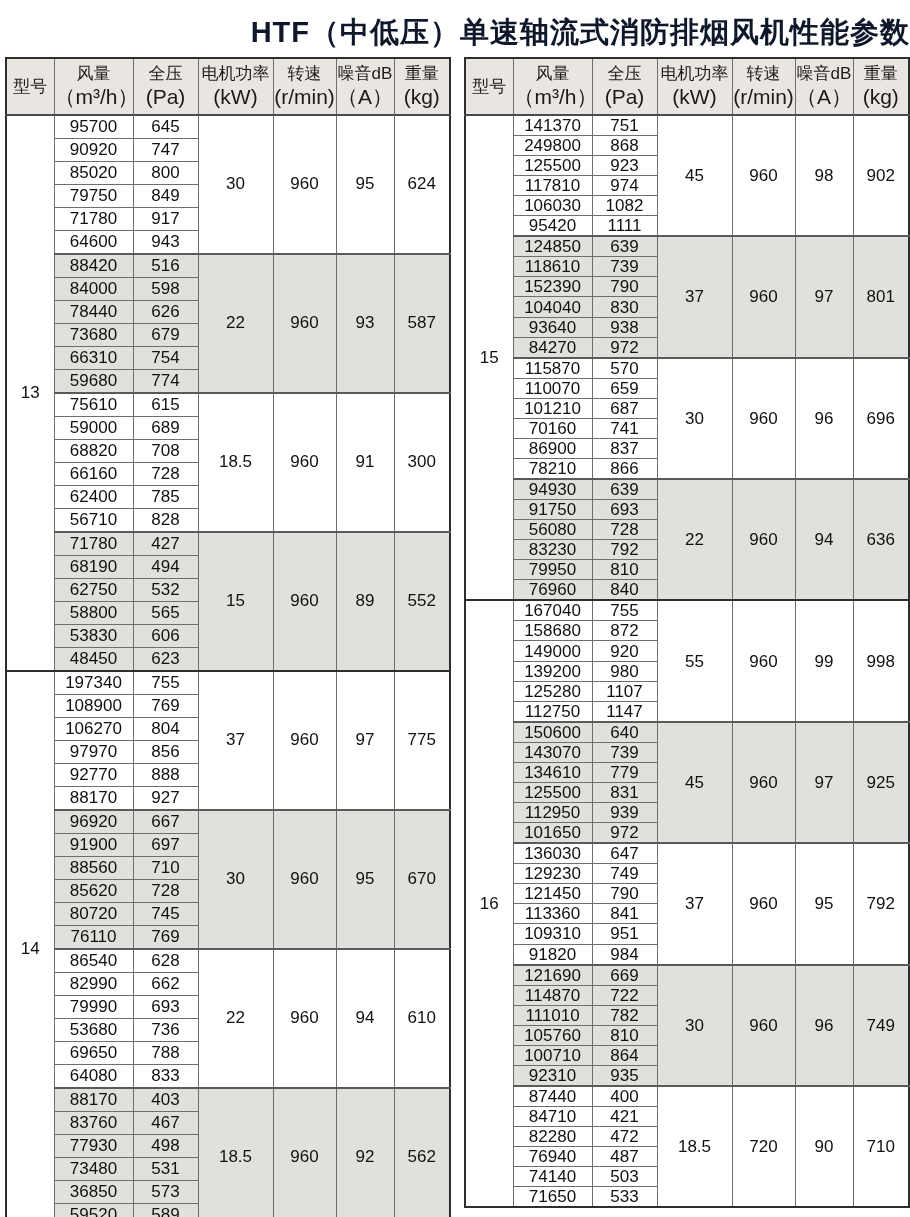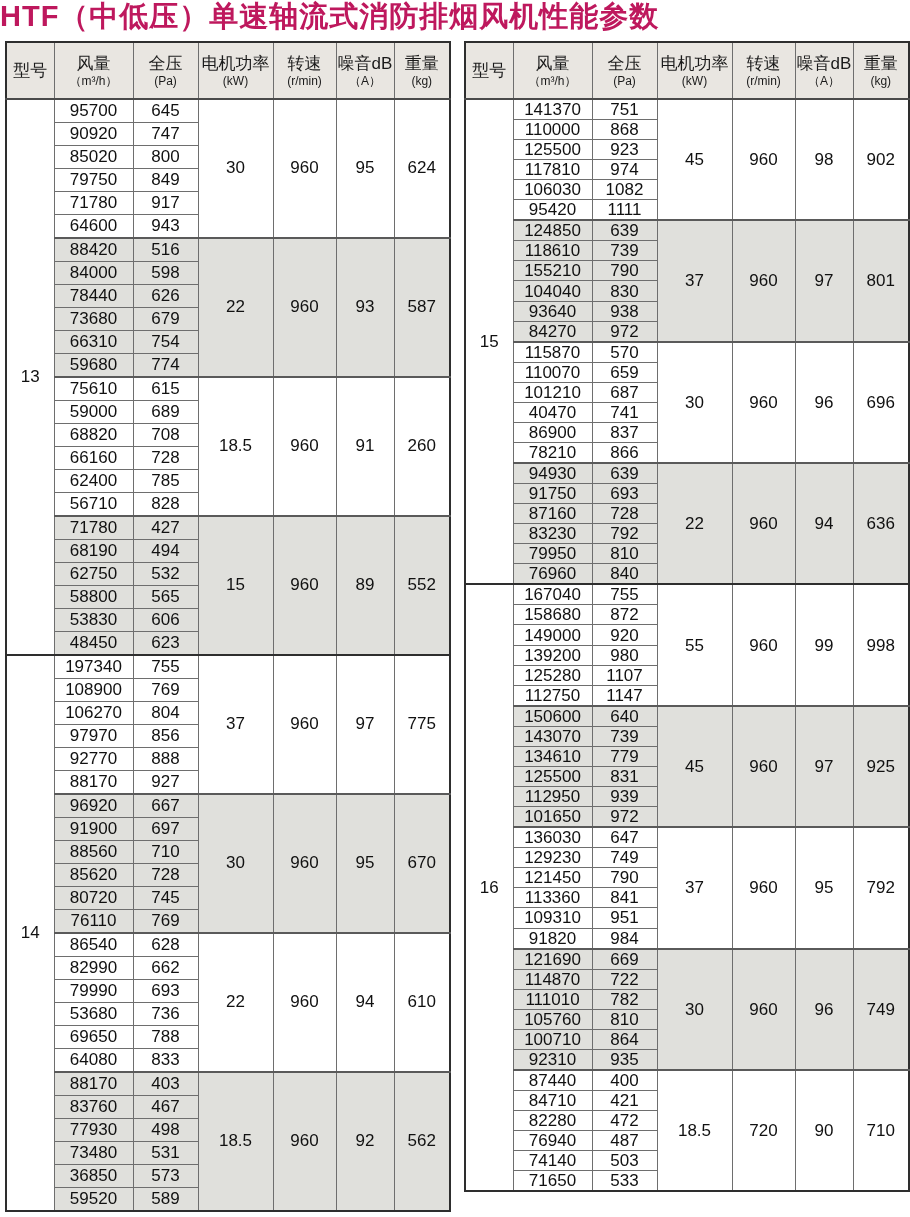--- a/index.html
+++ b/index.html
@@ -11,27 +11,27 @@
     --text:#111111;
   }
   html,body{margin:0;padding:0;}
   body{
     width:910px;height:1217px;background:#ffffff;
     font-family:"Liberation Sans","DejaVu Sans",sans-serif;
     color:var(--text);
     overflow:hidden;
   }
   .page-title{
-    text-align:left;
+    text-align:right;
     font-size:29px;
     font-weight:bold;
     letter-spacing:1px;
-    padding-top:1px;
+    padding-top:17px;
     line-height:1.1;
-    color:#be185d;
+    color:#0f172a;
   }
   .tables-container{
     display:flex;
     margin-top:8px;
     padding-left:5px;
     gap:13px;
     align-items:flex-start;
   }
   table.perf{
     border-collapse:collapse;
@@ -50,21 +50,21 @@
     background:var(--header-bg);
     border:1px solid var(--border-light);
     border-bottom:2px solid #4a4a4a;
     font-weight:normal;
     padding:2px 0;
     height:51px;
     color:#1a1a1a;
     vertical-align:middle;
   }
   th .h1{font-size:17px;line-height:1.25;}
-  th .h2{font-size:12px;line-height:1.2;}
+  th .h2{font-size:21px;line-height:1.2;}
   td{
     border:1px solid var(--border-light);
     text-align:center;
     vertical-align:middle;
     padding:0;
     font-size:17px;
     background:#ffffff;
     color:var(--text);
   }
   td.shaded{background:var(--band-bg);}
@@ -180,21 +180,21 @@
         <tr>
           <td class="num shaded">59680</td>
           <td class="num shaded">774</td>
         </tr>
         <tr class="group-start">
           <td class="num">75610</td>
           <td class="num">615</td>
           <td class="merge" rowspan="6">18.5</td>
           <td class="merge" rowspan="6">960</td>
           <td class="merge" rowspan="6">91</td>
-          <td class="merge" rowspan="6">260</td>
+          <td class="merge" rowspan="6">300</td>
         </tr>
         <tr>
           <td class="num">59000</td>
           <td class="num">689</td>
         </tr>
         <tr>
           <td class="num">68820</td>
           <td class="num">708</td>
         </tr>
         <tr>
@@ -397,21 +397,21 @@
         <tr class="model-start">
           <td class="model-cell" rowspan="24">15</td>
           <td class="num">141370</td>
           <td class="num">751</td>
           <td class="merge" rowspan="6">45</td>
           <td class="merge" rowspan="6">960</td>
           <td class="merge" rowspan="6">98</td>
           <td class="merge" rowspan="6">902</td>
         </tr>
         <tr>
-          <td class="num">110000</td>
+          <td class="num">249800</td>
           <td class="num">868</td>
         </tr>
         <tr>
           <td class="num">125500</td>
           <td class="num">923</td>
         </tr>
         <tr>
           <td class="num">117810</td>
           <td class="num">974</td>
         </tr>
@@ -429,21 +429,21 @@
           <td class="merge shaded" rowspan="6">37</td>
           <td class="merge shaded" rowspan="6">960</td>
           <td class="merge shaded" rowspan="6">97</td>
           <td class="merge shaded" rowspan="6">801</td>
         </tr>
         <tr>
           <td class="num shaded">118610</td>
           <td class="num shaded">739</td>
         </tr>
         <tr>
-          <td class="num shaded">155210</td>
+          <td class="num shaded">152390</td>
           <td class="num shaded">790</td>
         </tr>
         <tr>
           <td class="num shaded">104040</td>
           <td class="num shaded">830</td>
         </tr>
         <tr>
           <td class="num shaded">93640</td>
           <td class="num shaded">938</td>
         </tr>
@@ -461,21 +461,21 @@
         </tr>
         <tr>
           <td class="num">110070</td>
           <td class="num">659</td>
         </tr>
         <tr>
           <td class="num">101210</td>
           <td class="num">687</td>
         </tr>
         <tr>
-          <td class="num">40470</td>
+          <td class="num">70160</td>
           <td class="num">741</td>
         </tr>
         <tr>
           <td class="num">86900</td>
           <td class="num">837</td>
         </tr>
         <tr>
           <td class="num">78210</td>
           <td class="num">866</td>
         </tr>
@@ -485,21 +485,21 @@
           <td class="merge shaded" rowspan="6">22</td>
           <td class="merge shaded" rowspan="6">960</td>
           <td class="merge shaded" rowspan="6">94</td>
           <td class="merge shaded" rowspan="6">636</td>
         </tr>
         <tr>
           <td class="num shaded">91750</td>
           <td class="num shaded">693</td>
         </tr>
         <tr>
-          <td class="num shaded">87160</td>
+          <td class="num shaded">56080</td>
           <td class="num shaded">728</td>
         </tr>
         <tr>
           <td class="num shaded">83230</td>
           <td class="num shaded">792</td>
         </tr>
         <tr>
           <td class="num shaded">79950</td>
           <td class="num shaded">810</td>
         </tr>

